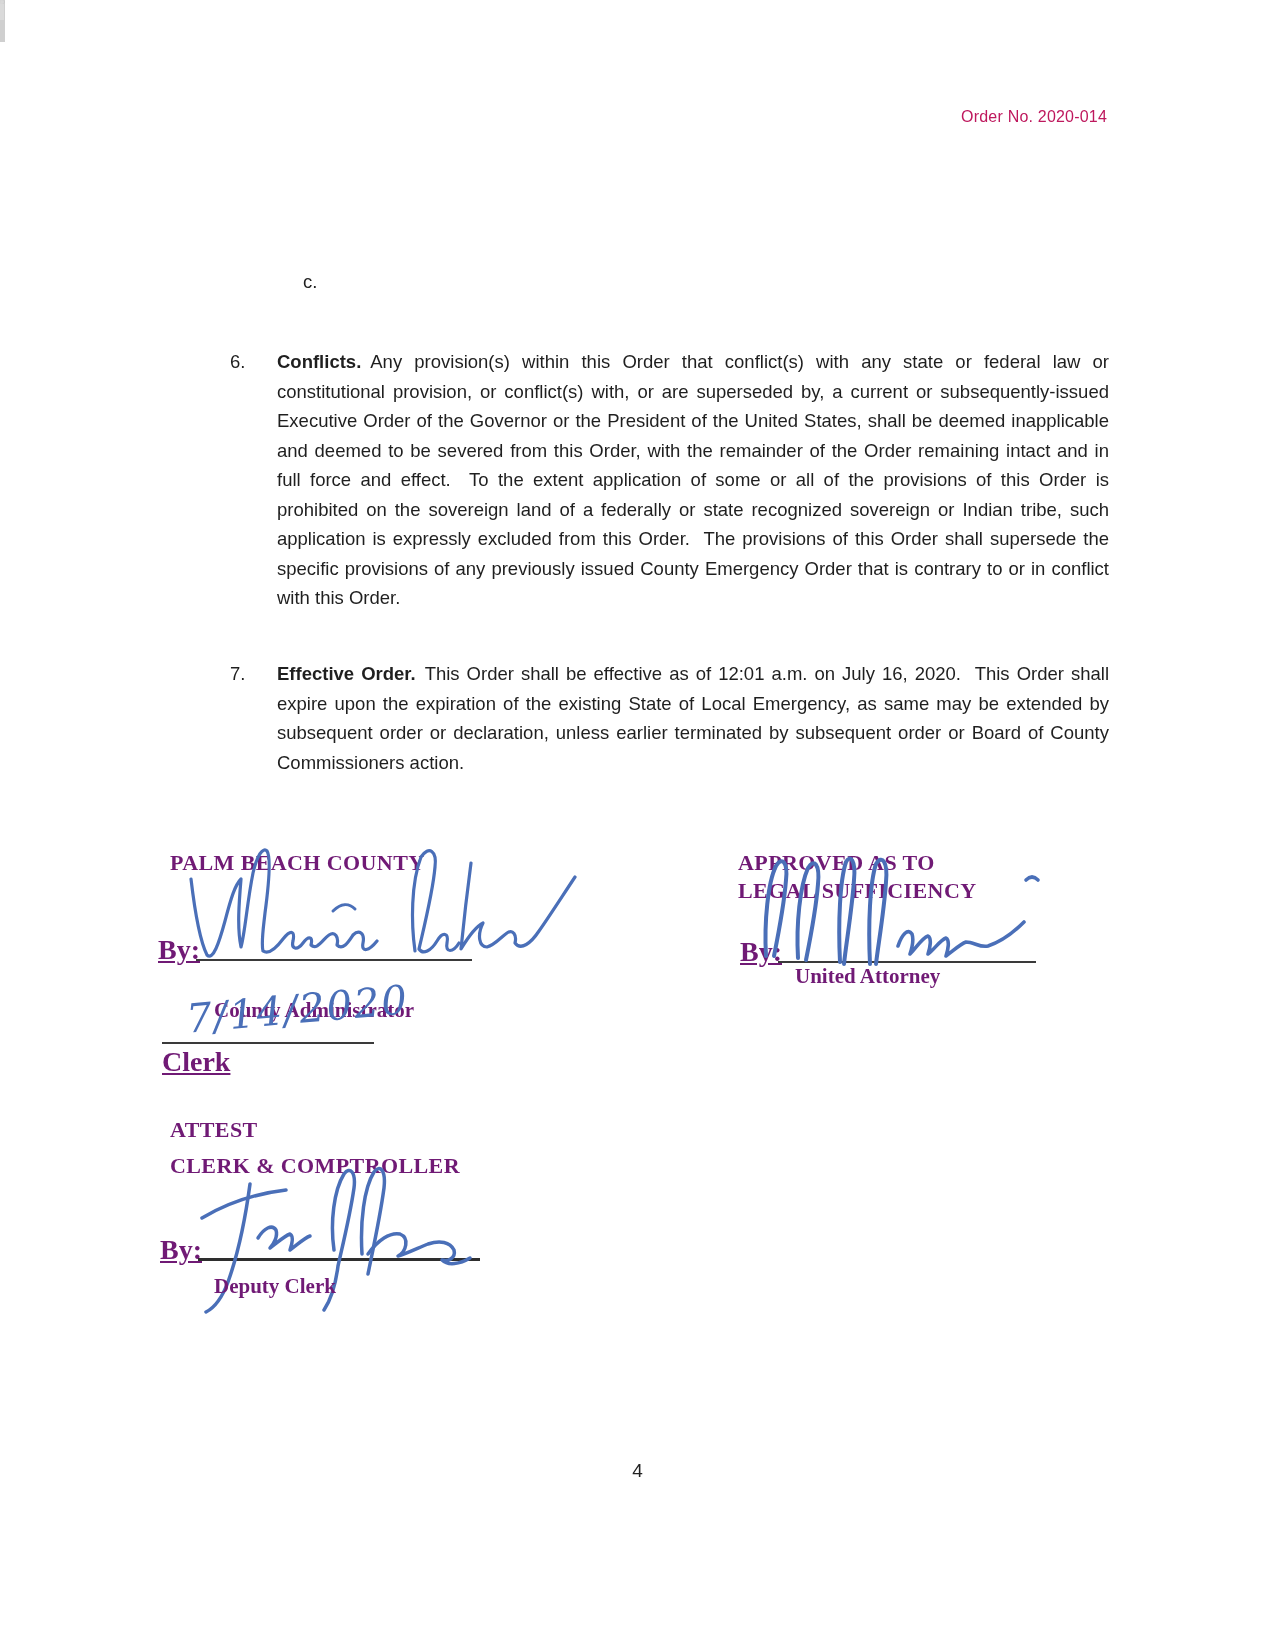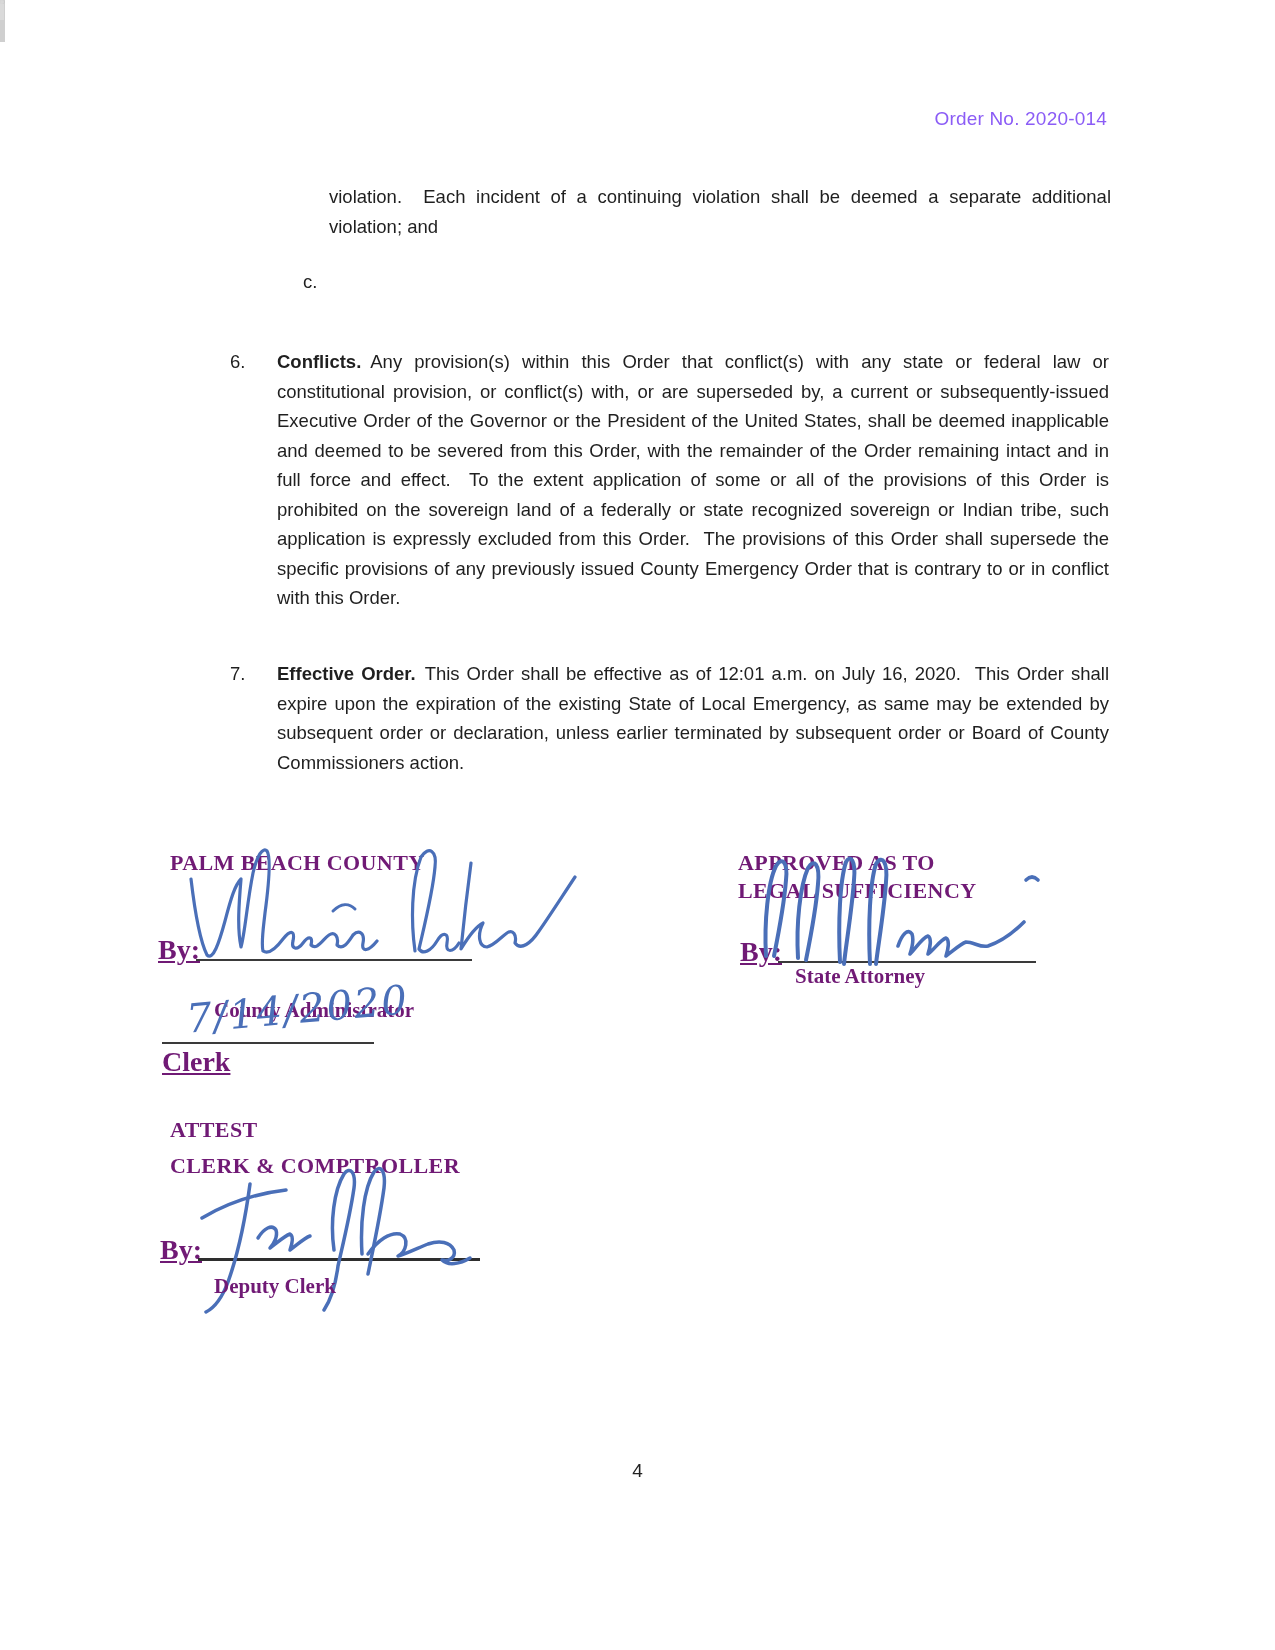--- a/index.html
+++ b/index.html
@@ -19,22 +19,22 @@
     text-align: justify;
     color: #1f1f1f;
   }
   .list-label {
     font-size: 18.5px;
     line-height: 29.5px;
     color: #1f1f1f;
   }
   .lead-bold { font-weight: 700; margin-right: 9px; }
   .order-no {
-    font-size: 19px;
-    color: #8b5cf6;
+    font-size: 16px;
+    color: #be185d;
     letter-spacing: 0.2px;
   }
   .serif-bold {
     font-family: "Liberation Serif", serif;
     font-weight: 700;
     color: #701a75;
   }
   .org-heading { font-size: 22px; letter-spacing: 0.4px; line-height: 28px; }
   .by-label { font-size: 28px; text-decoration: underline; }
   .role-label { font-size: 21px; }
@@ -59,21 +59,20 @@
 <div class="page">
 
   <div class="artifact" style="left:0; top:6; width:5px; height:42px; background:#cfcfcf; border-radius:0;"></div>
   <div class="artifact" style="left:0; top:120; width:4px; height:20px; background:#dadada; border-radius:0;"></div>
   <div class="artifact" style="left:1040; top:112; width:3px; height:3px; background:#d2d2d2;"></div>
   <div class="artifact" style="left:1210; top:500; width:5px; height:4px; background:#c9c9c9;"></div>
   <div class="artifact" style="left:779; top:1330; width:4px; height:4px; background:#d8d8d8;"></div>
 
   <div class="abs order-no" style="right:168px; top:108px;">Order No. 2020-014</div>
 
-  <div class="abs body-text" style="left:329px; top:182px; width:782px;">violation.&nbsp; Each incident of a continuing violation shall be deemed a separate additional violation; and</div>
 
   <div class="abs list-label" style="left:303px; top:267px;">c.</div>
 
   <div class="abs list-label" style="left:230px; top:347px;">6.</div>
   <div class="abs body-text" style="left:277px; top:347px; width:832px;">
     <span class="lead-bold">Conflicts.</span><span>Any provision(s) within this Order that conflict(s) with any state or federal law or constitutional provision, or conflict(s) with, or are superseded by, a current or subsequently-issued Executive Order of the Governor or the President of the United States, shall be deemed inapplicable and deemed to be severed from this Order, with the remainder of the Order remaining intact and in full force and effect.&nbsp; To the extent application of some or all of the provisions of this Order is prohibited on the sovereign land of a federally or state recognized sovereign or Indian tribe, such application is expressly excluded from this Order.&nbsp; The provisions of this Order shall supersede the specific provisions of any previously issued County Emergency Order that is contrary to or in conflict with this Order.</span>
   </div>
 
   <div class="abs list-label" style="left:230px; top:659px;">7.</div>
   <div class="abs body-text" style="left:277px; top:659px; width:832px;">
@@ -106,21 +105,21 @@
 
   <svg class="abs" style="left:752px; top:852px;" width="300" height="118" viewBox="0 0 300 118">
     <path class="ink" stroke-width="4" stroke="#3f66b0" d="M14,104 C12,70 16,30 24,14 C30,4 36,10 34,28 C32,54 26,84 22,104"></path>
     <path class="ink" stroke-width="4" stroke="#3f66b0" d="M46,106 C44,72 48,34 56,16 C62,6 68,12 66,32 C64,58 58,88 54,108"></path>
     <path class="ink" stroke-width="4" stroke="#3f66b0" d="M88,110 C86,70 88,28 94,10 C98,2 104,8 102,28 C100,58 94,92 92,112"></path>
     <path class="ink" stroke-width="4" stroke="#3f66b0" d="M118,112 C116,72 118,30 124,12 C130,2 136,10 134,30 C132,60 126,94 124,112"></path>
     <path class="ink" stroke-width="3.6" d="M146,94 C150,82 156,76 160,82 C162,88 160,96 158,102 C164,96 170,86 176,84 C180,86 178,96 176,102 C182,98 188,88 194,86 C198,88 196,98 194,104 C200,100 208,92 214,90 C222,90 228,96 236,94 C248,90 262,80 272,70"></path>
     <path class="ink" stroke-width="3.6" d="M274,28 C278,24 282,24 286,28"></path>
   </svg>
 
-  <div class="abs serif-bold role-label" style="left:795px; top:964px;">State Attorney</div>
+  <div class="abs serif-bold role-label" style="left:795px; top:964px;">United Attorney</div>
 
   <div class="abs serif-bold org-heading" style="left:170px; top:1116px;">ATTEST</div>
   <div class="abs serif-bold org-heading" style="left:170px; top:1152px;">CLERK &amp; COMPTROLLER</div>
 
   <div class="abs serif-bold by-label" style="left:160px; top:1234px;">By:</div>
   <div class="abs sig-line thick" style="left:198px; top:1258px; width:282px;"></div>
 
   <svg class="abs" style="left:192px; top:1162px;" width="300" height="155" viewBox="0 0 300 155">
     <path class="ink" stroke-width="3.5" d="M10,56 C30,44 60,32 94,28"></path>
     <path class="ink" stroke-width="3.5" d="M58,22 C54,52 46,92 36,120 C30,136 22,146 14,150"></path>

